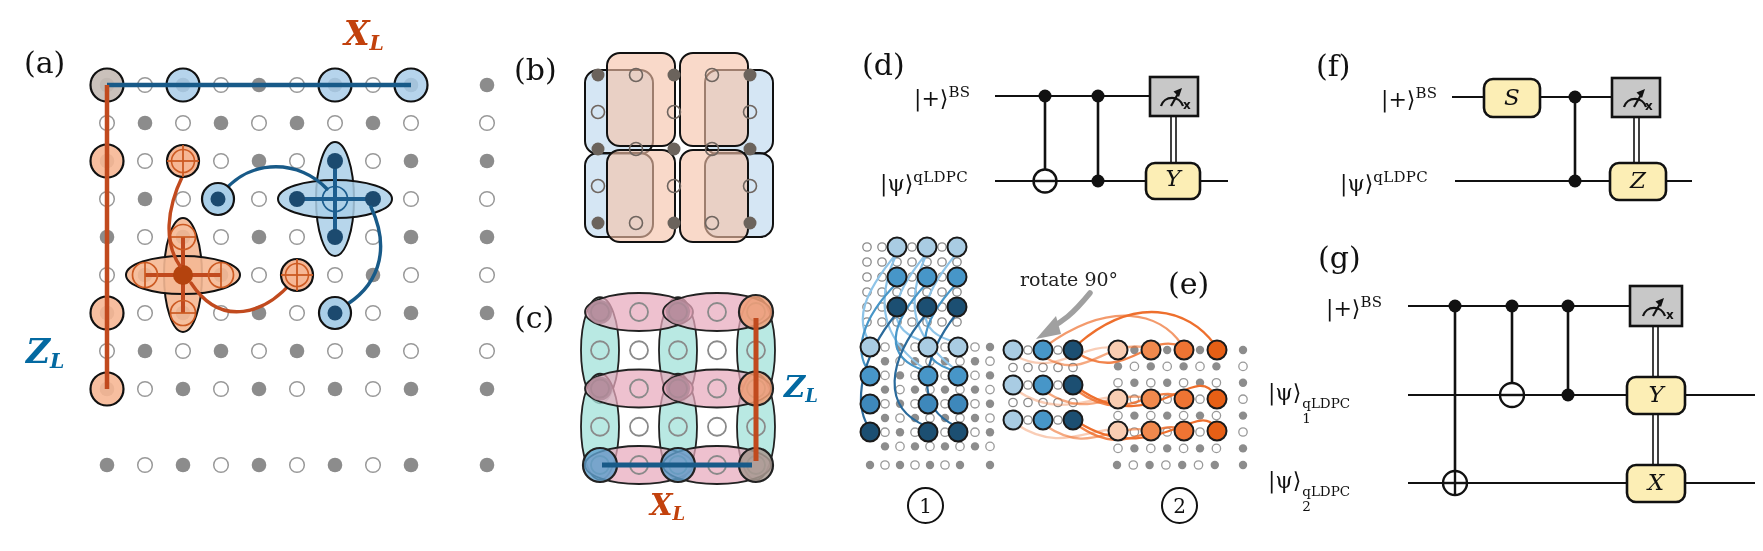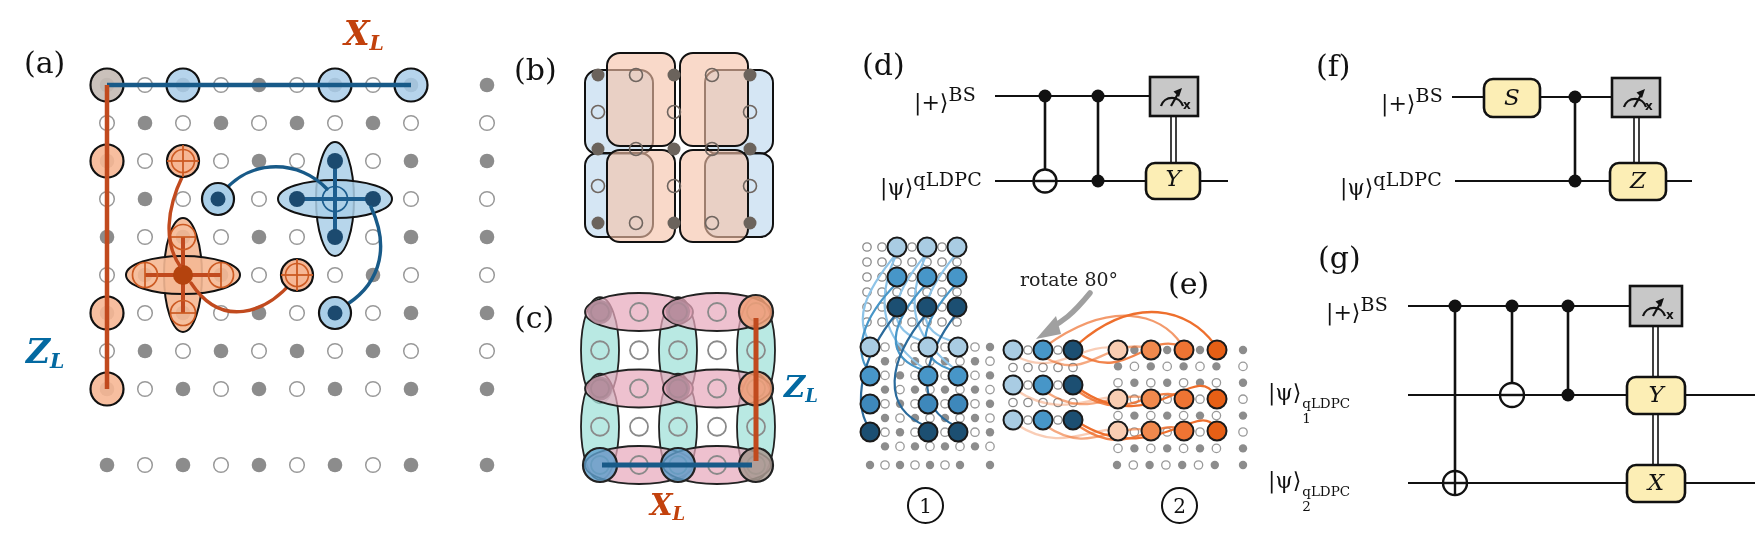--- a/index.html
+++ b/index.html
@@ -1,21 +1,21 @@
 <!DOCTYPE html>
 <html><head>
 <meta charset="utf-8">
 <style>
   html,body{margin:0;padding:0;background:#fff;}
   #fig{position:relative;width:1763px;height:551px;background:#fff;overflow:hidden;
        font-family:"DejaVu Serif",serif;}
   #fig svg{position:absolute;left:0;top:0;}
   .plabel{position:absolute;font:30px "DejaVu Serif",serif;color:#111;white-space:nowrap;}
   .ketline{position:absolute;font:22px "DejaVu Serif",serif;color:#111;white-space:nowrap;}
-  .ketline .sup{font-size:19px;vertical-align:9px;letter-spacing:.3px;}
+  .ketline .sup{font-size:15px;vertical-align:9px;letter-spacing:.3px;}
   .ketline .stack{display:inline-flex;flex-direction:column;font-size:13.5px;line-height:1.12;
                   vertical-align:-8px;margin-left:1px;}
   .mathlab{position:absolute;font-style:italic;font-weight:bold;white-space:nowrap;
            font-family:"DejaVu Serif",serif;}
   .mathlab .sub{font-size:62%;vertical-align:-5px;font-weight:bold;}
   .navy{color:#c2410c;} .orng{color:#0369a1;}
   .gateletter{position:absolute;text-align:center;font:italic 23px "DejaVu Serif",serif;color:#111;}
   .meassub{position:absolute;font:bold 12px "DejaVu Sans",sans-serif;color:#111;}
   .stepcircle{position:absolute;width:33px;height:33px;border:2.5px solid #111;border-radius:50%;
               display:flex;align-items:center;justify-content:center;
@@ -656,21 +656,21 @@
 <div class="plabel" style="left:862px;top:47px">(d)</div>
 <div class="plabel" style="left:1168px;top:266px">(e)</div>
 <div class="plabel" style="left:1316px;top:48px">(f)</div>
 <div class="plabel" style="left:1318px;top:240px">(g)</div>
 
 <div class="mathlab navy" style="left:344px;top:14px;font-size:33px"><span>X</span><span class="sub">L</span></div>
 <div class="mathlab orng" style="left:26px;top:332px;font-size:33px"><span>Z</span><span class="sub">L</span></div>
 <div class="mathlab navy" style="left:650px;top:488px;font-size:29px"><span>X</span><span class="sub">L</span></div>
 <div class="mathlab orng" style="left:784px;top:370px;font-size:29px"><span>Z</span><span class="sub">L</span></div>
 
-<div class="rotlab" style="left:1020px;top:268px">rotate 80°</div>
+<div class="rotlab" style="left:1020px;top:268px">rotate 90°</div>
 <div class="stepcircle" style="left:907px;top:487px">
       <span>1</span>
     </div>
 <div class="stepcircle" style="left:1161px;top:487px">
       <span>2</span>
     </div>
 
 <div class="ketline" style="left:914px;top:83px"><span>|+⟩</span><span class="sup">BS</span></div>
 <div class="ketline" style="left:880px;top:168px"><span>|ψ⟩</span><span class="sup">qLDPC</span></div>
 <div class="gateletter" style="left:1146px;top:165px;width:54px">Y</div>

